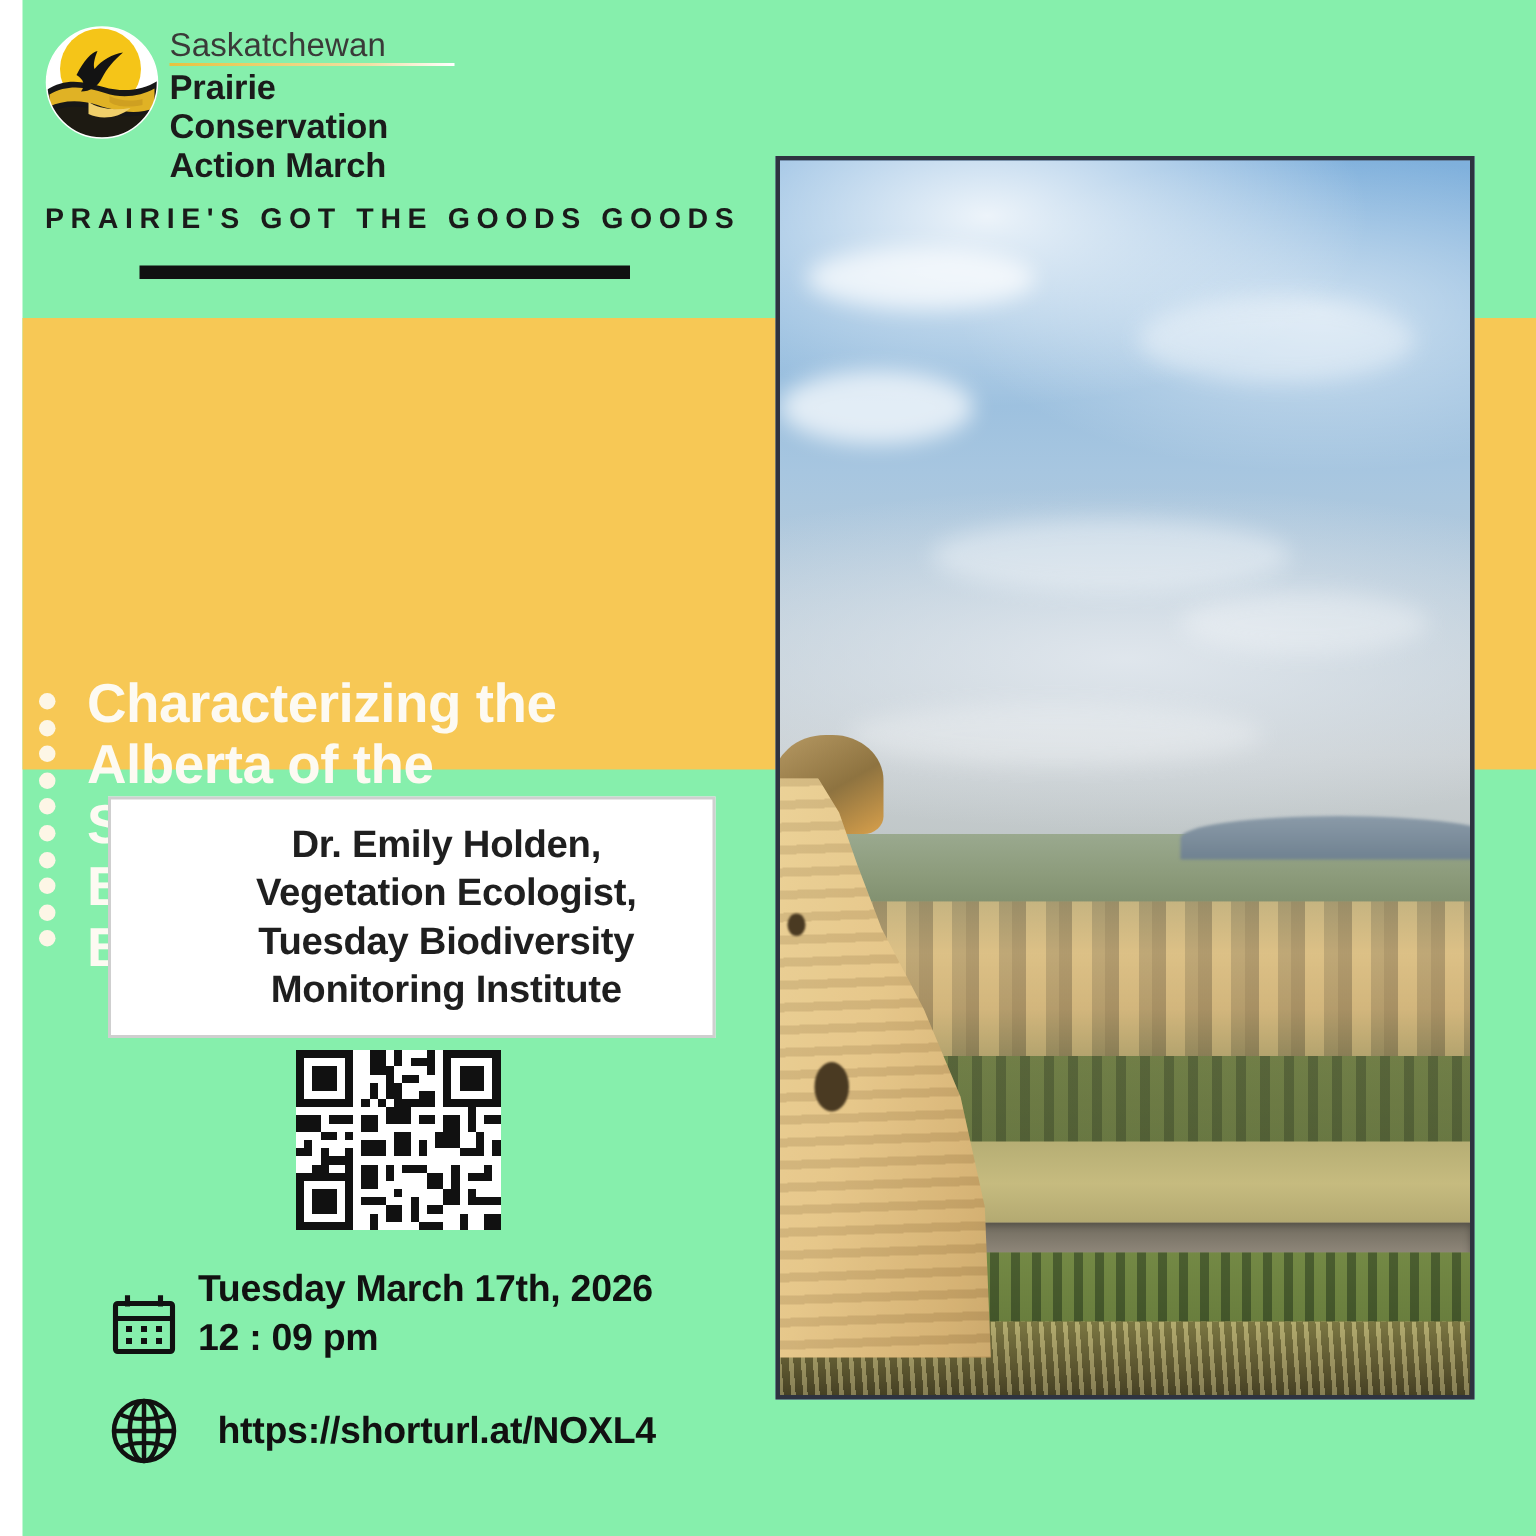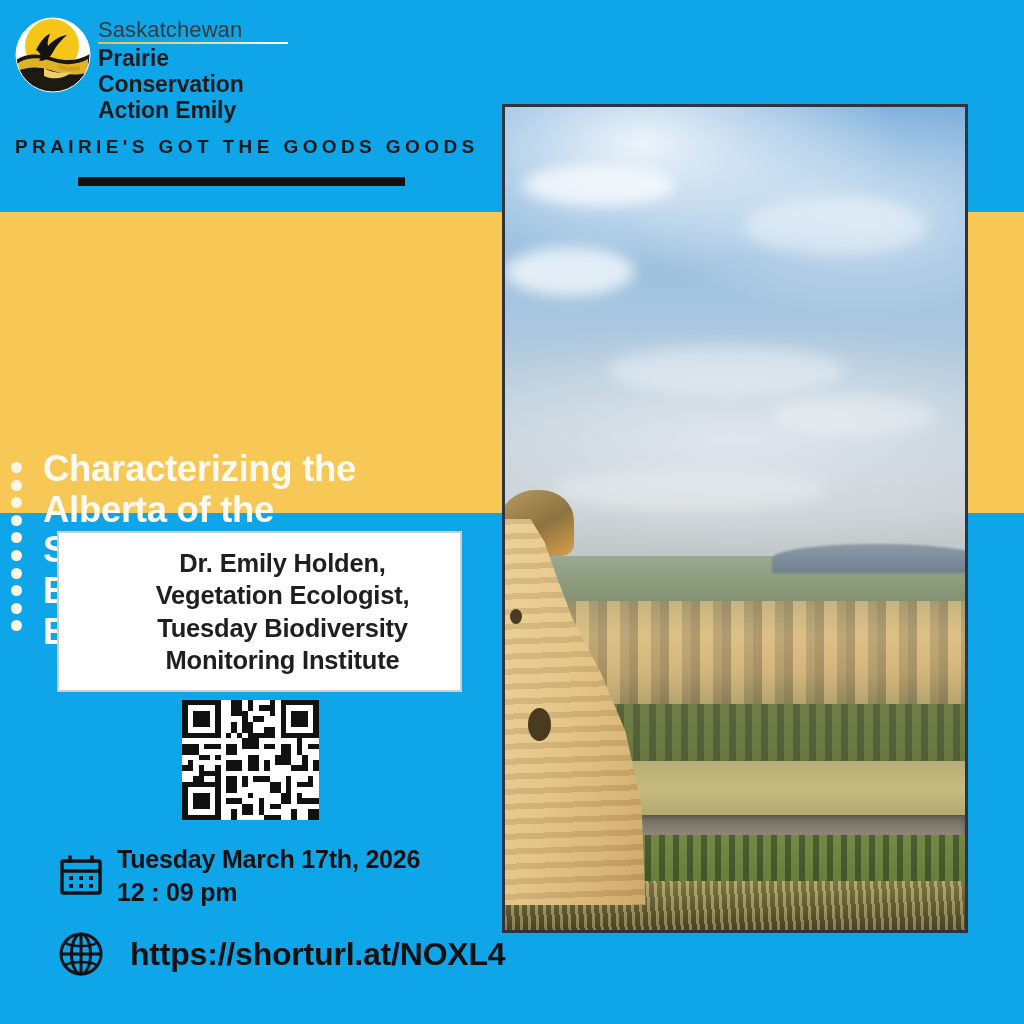--- a/index.html
+++ b/index.html
@@ -1,21 +1,21 @@
 <!DOCTYPE html>
 <html><head>
 <meta charset="utf-8">
 <style>
   html,body{margin:0;padding:0;background:#fff;}
   body{
     width:1024px;height:1024px;position:relative;overflow:hidden;
     font-family:"Liberation Sans","DejaVu Sans",sans-serif;
     background:#ffffff;
   }
-  .poster{position:absolute;inset:0;background:#0ea5e9;}
+  .poster{position:absolute;inset:0;background:#86efac;margin-left:15px;}
 
   
   .logo-block{position:absolute;left:14px;top:16px;width:300px;height:84px;}
   .logo-mark{position:absolute;left:0;top:0;width:78px;height:78px;}
   .logo-text{position:absolute;left:84px;top:2px;width:220px;}
   .logo-line1{font-size:22px;color:#3a3a38;letter-spacing:.1px;line-height:1.05;font-weight:400;}
   .logo-rule{width:190px;height:2px;background:linear-gradient(90deg,#e7c23f 0%,#f2e0a4 70%,#ffffff 100%);margin:1px 0 2px 0;}
   .logo-line2{font-size:23px;color:#1b1b1b;font-weight:700;line-height:1.12;letter-spacing:-.1px;}
 
   
@@ -96,27 +96,27 @@
   }
   .speaker-text{
     text-align:center;font-weight:700;font-size:25.5px;line-height:1.26;color:#1f1f1f;letter-spacing:-.2px;
   }
 
   
   .qr{position:absolute;left:182px;top:700px;width:137px;height:120px;}
   .qr svg{display:block;width:137px;height:120px;}
 
   
-  .row{position:absolute;display:flex;align-items:center;}
+  .row{position:absolute;display:flex;align-items:flex-end;}
   .row-date{left:57px;top:843px;}
   .row-url{left:57px;top:930px;align-items:center;}
   .ficon{width:48px;height:48px;flex:0 0 48px;margin-right:12px;}
   .ficon svg{display:block;width:48px;height:48px;}
   .ftext{font-weight:700;font-size:25px;line-height:1.3;color:#111;letter-spacing:-.2px;}
-  .ftext-url{font-weight:700;font-size:32px;color:#111;letter-spacing:-.2px;padding-left:13px;}
+  .ftext-url{font-weight:700;font-size:25px;color:#111;letter-spacing:-.2px;padding-left:13px;}
 </style>
 </head>
 <body>
 
 <div class="poster">
 
   <div class="logo-block">
     <div class="logo-mark">
       <svg viewBox="0 0 78 78" width="78" height="78" aria-hidden="true">
         <defs>
@@ -135,21 +135,21 @@
         </g>
         <path d="M22 34 C27 24 32 19 36 18 C34 23 33 27 34 30 C39 24 46 20 53 19 C47 24 42 30 39 36 C36 42 31 45 25 45 C28 41 27 37 22 34 Z" fill="#131313"></path>
         <circle cx="39" cy="39" r="37" fill="none" stroke="#ffffff" stroke-width="1"></circle>
       </svg>
     </div>
     <div class="logo-text">
       <div class="logo-line1">Saskatchewan</div>
       <div class="logo-rule"></div>
       <div class="logo-line2">
         <div>Prairie Conservation</div>
-        <div>Action Emily</div>
+        <div>Action March</div>
       </div>
     </div>
   </div>
 
   <div class="eyebrow">PRAIRIE'S GOT THE GOODS GOODS</div>
   <div class="rule-bar"></div>
 
   <div class="band">
     <div class="band-dots">
       <i></i>

